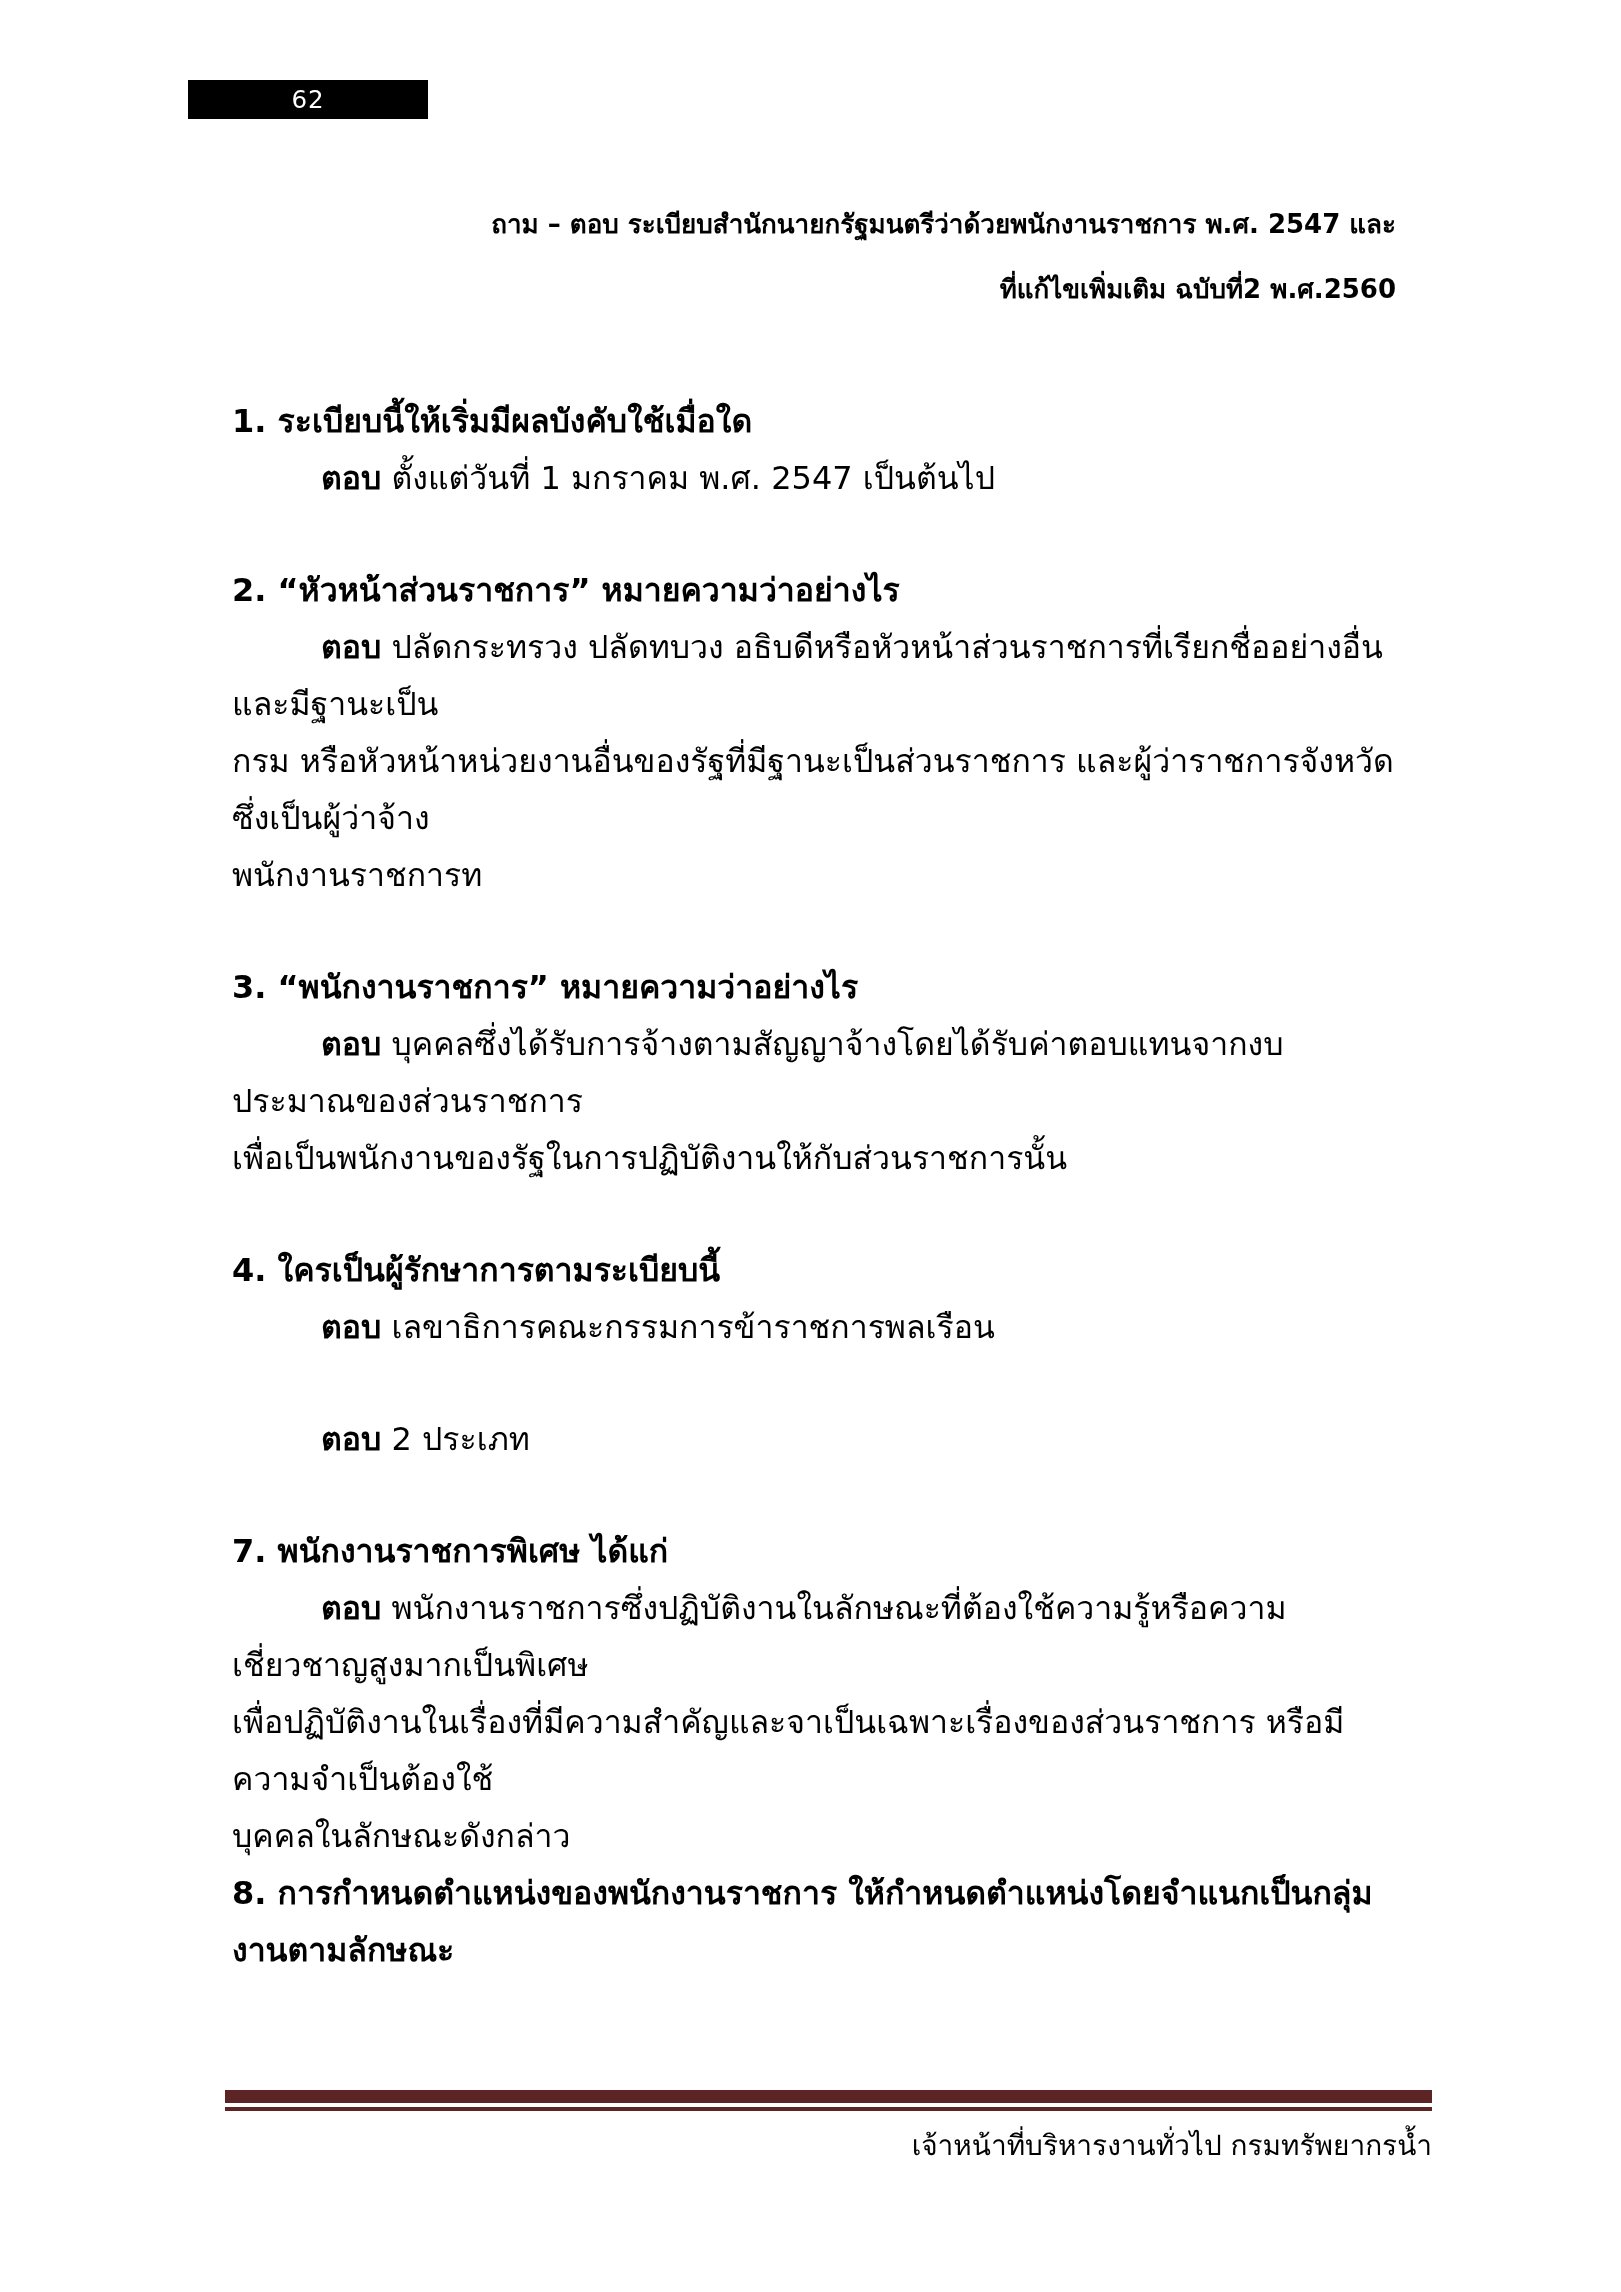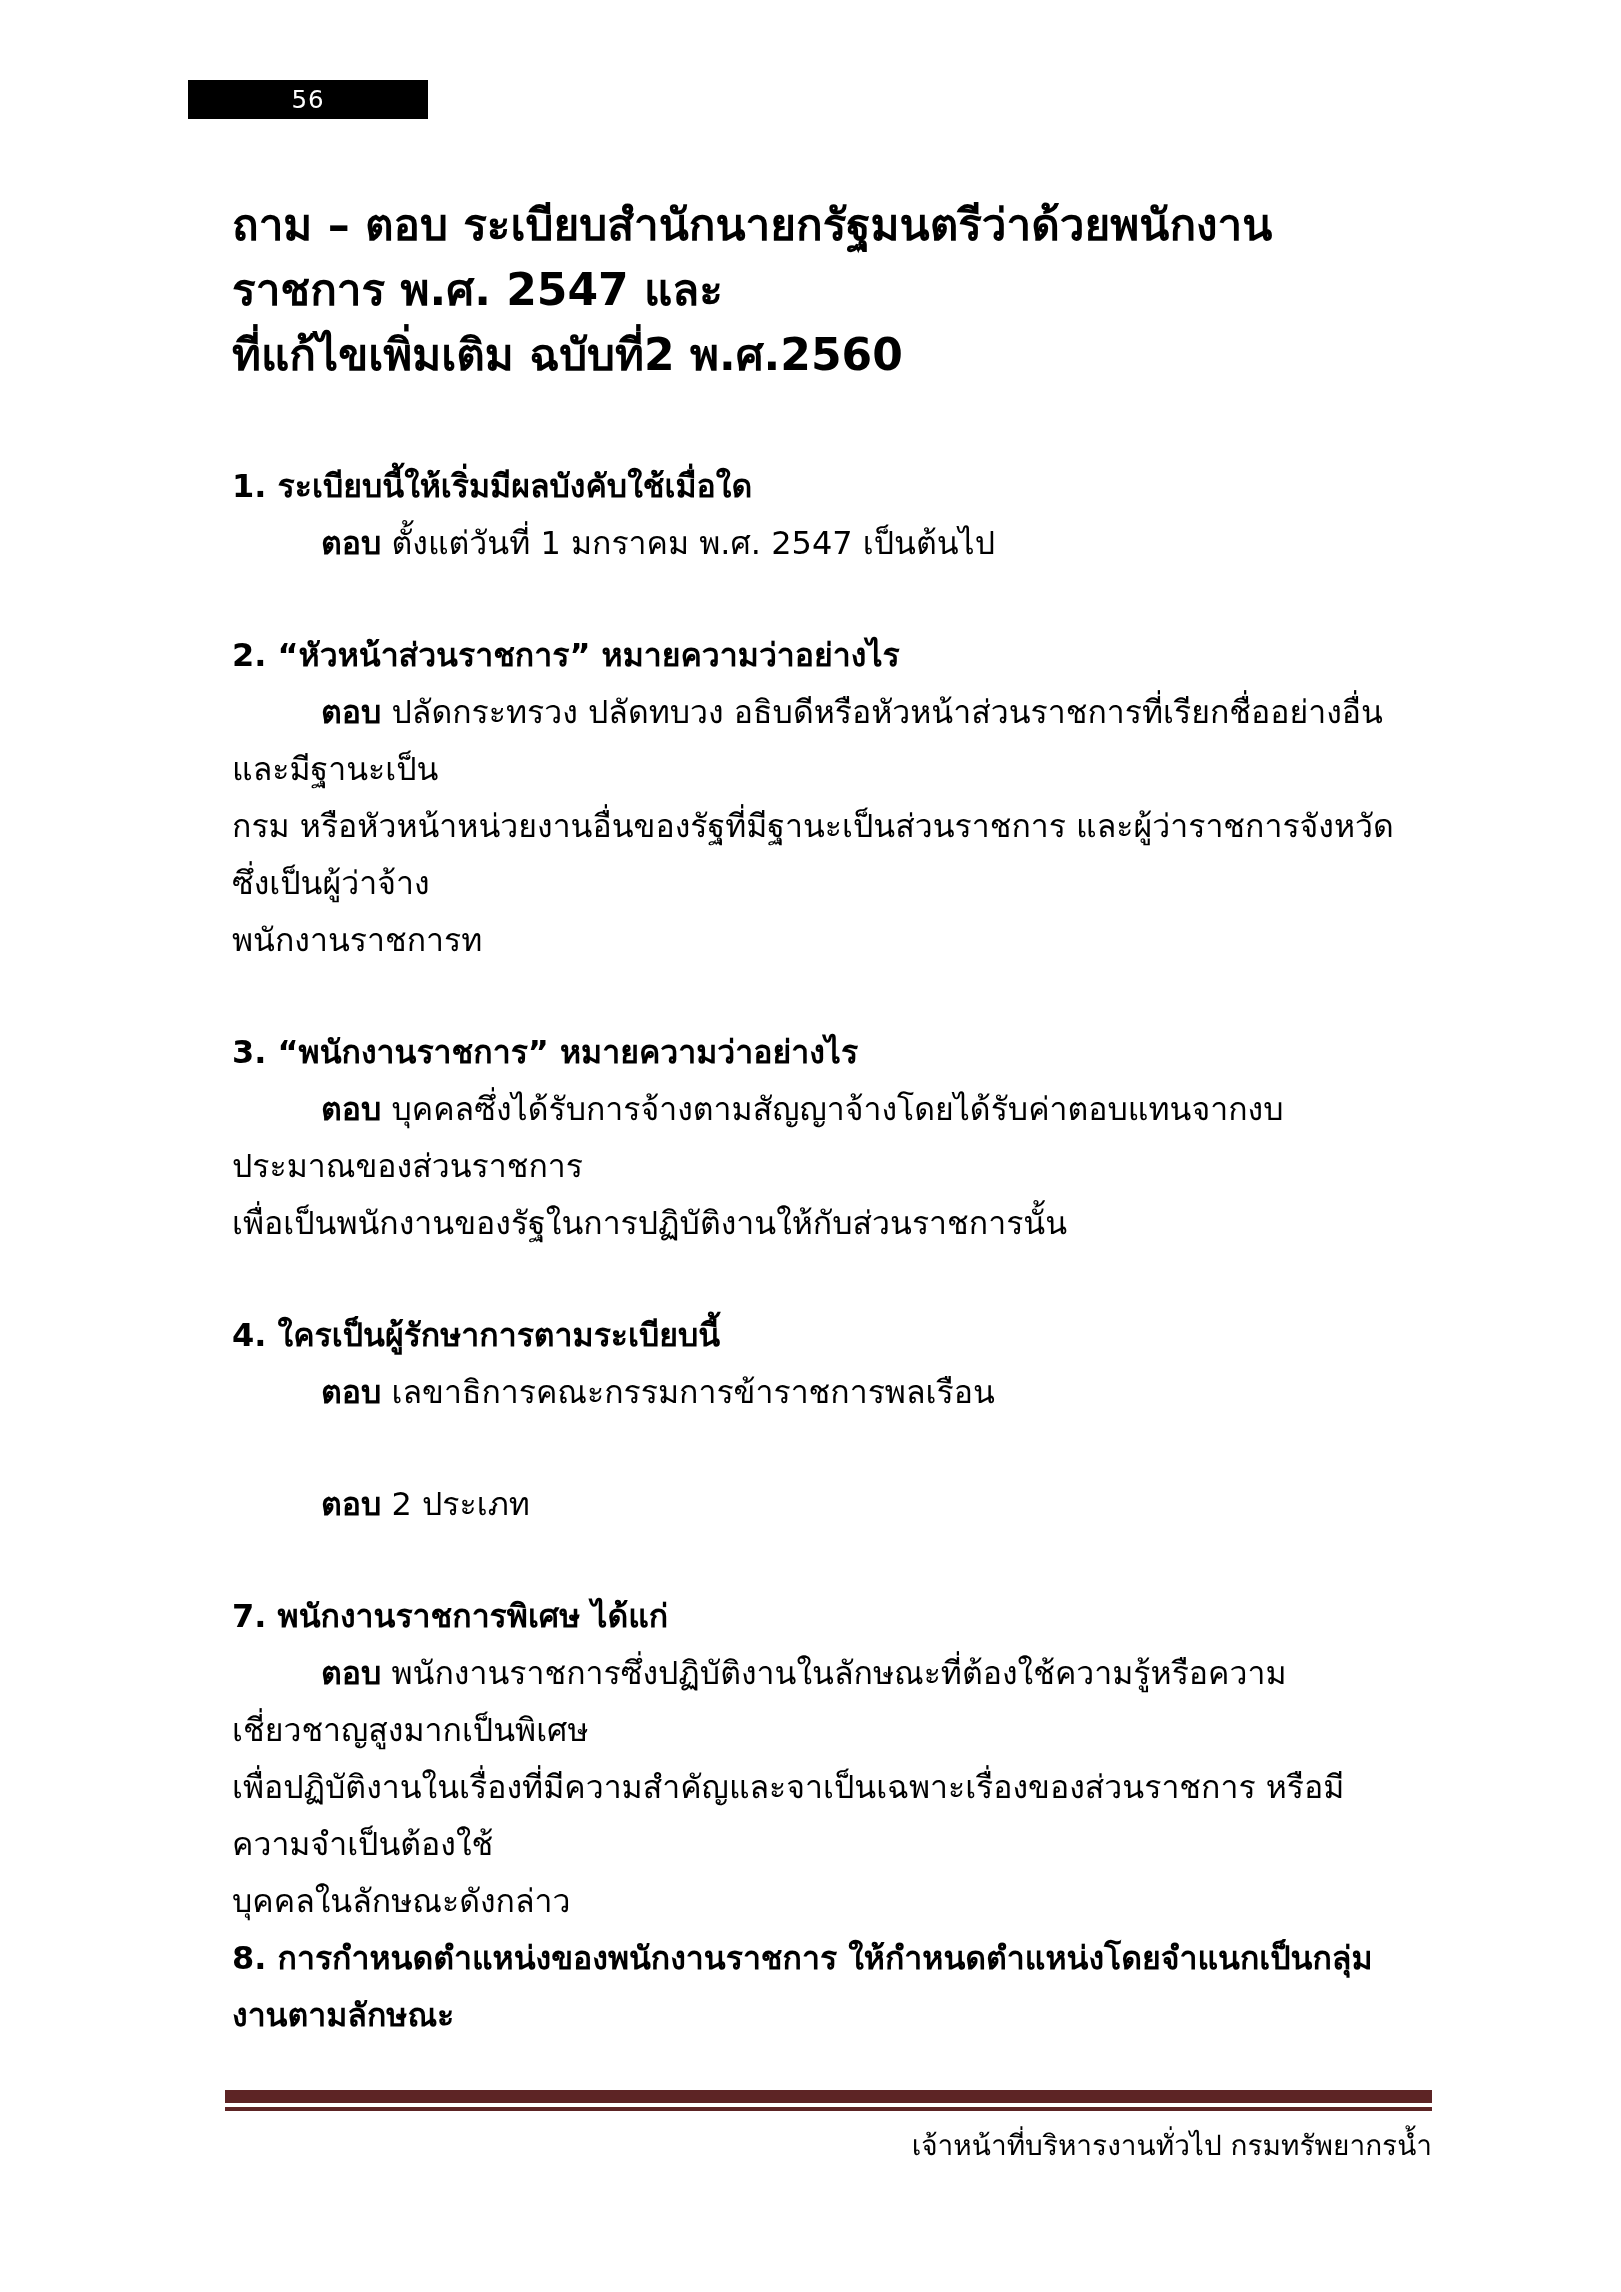--- a/index.html
+++ b/index.html
@@ -31,23 +31,23 @@
     text-align: center;
     letter-spacing: 1px;
   }
   .content {
     position: absolute;
     left: 232px;
     top: 192px;
     width: 1164px;
   }
   .doc-title {
-    text-align: left;
+    text-align: right;
     font-weight: bold;
-    font-size: 44px;
+    font-size: 26px;
     line-height: 65px;
   }
   #qa-list {
     margin-top: 71px;
   }
   .qa-block {
     margin-top: 55px;
   }
   .qa-block.tight {
     margin-top: 0;
@@ -91,21 +91,21 @@
     text-align: right;
     font-size: 28px;
     line-height: 57px;
   }
 </style>
 </head>
 <body>
 
 <div class="page">
 
-  <div class="page-number-badge">56</div>
+  <div class="page-number-badge">62</div>
 
   <div class="content">
     <header class="doc-title">
       <div class="title-line">ถาม – ตอบ ระเบียบสำนักนายกรัฐมนตรีว่าด้วยพนักงานราชการ พ.ศ. 2547 และ</div>
       <div class="title-line">ที่แก้ไขเพิ่มเติม ฉบับที่2 พ.ศ.2560</div>
     </header>
 
     <main id="qa-list">
         <section class="qa-block">
           <div class="q-line">1. ระเบียบนี้ให้เริ่มมีผลบังคับใช้เมื่อใด</div>

